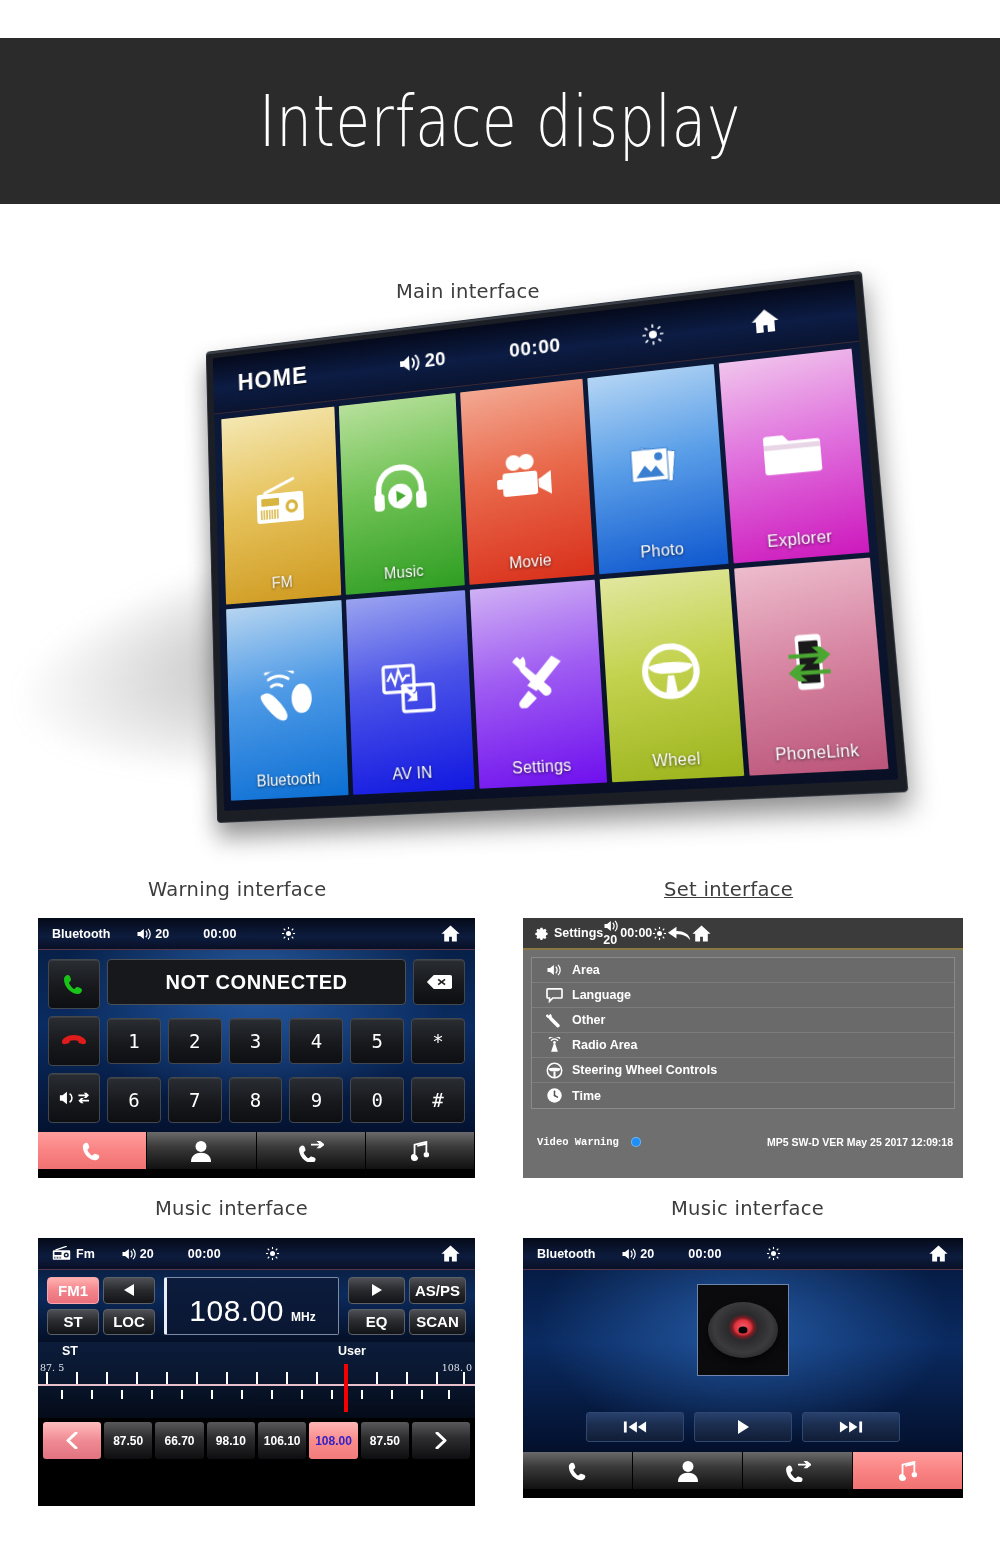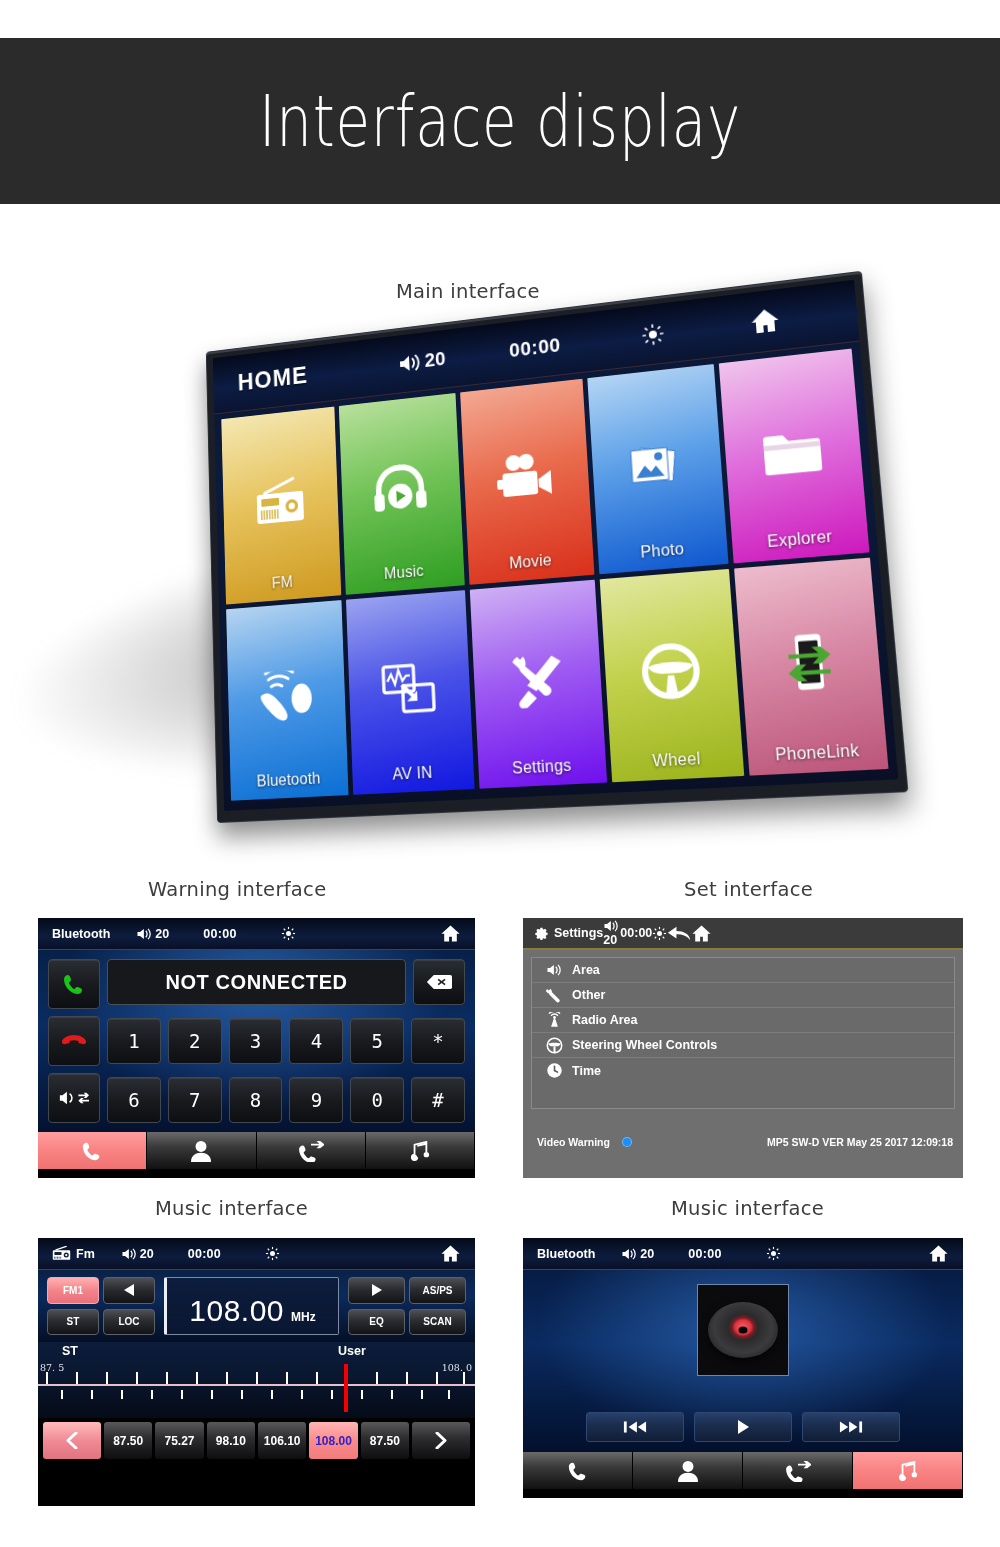--- a/index.html
+++ b/index.html
@@ -129,36 +129,36 @@
   .set-body { height:182px; background:#6f6f6f; padding:7px 8px 0 8px; }
   .set-list { background:#6a6a6a; border:1px solid #8a8a8a; height:152px; }
   .set-item {
     height:25px; display:flex; align-items:center; gap:9px; padding-left:14px;
     color:#fff; font-size:12.5px; font-weight:700;
     border-bottom:1px solid #7c7c7c;
   }
   .set-item:last-child { border-bottom:none; }
   .set-foot { height:20px; display:flex; align-items:center; justify-content:space-between;
               padding:0 10px 0 14px; color:#fff; font-size:10.5px; font-weight:700; background:#6f6f6f;}
-  .set-foot .vw { display:flex; align-items:center; gap:12px; }
+  .set-foot .vw { display:flex; align-items:center; gap:12px;font-family:Liberation Mono, monospace; }
   .dot-blue { width:10px; height:10px; border-radius:50%; background:#1f8ff5; display:inline-block;
               box-shadow:0 0 0 1px rgba(255,255,255,.35) inset;}
 
   
   .radio-top {
     height:72px; padding:7px 9px; display:grid; grid-template-columns:108px 1fr 118px; gap:9px;
     background: linear-gradient(180deg,#0a2146 0%,#0b2a5c 35%,#050f26 100%);
   }
   .rcol { display:grid; grid-template-rows:1fr 1fr; gap:5px;}
   .rpair { display:grid; grid-template-columns:1fr 1fr; gap:4px;}
   .rbtn {
     background: linear-gradient(180deg,#4e5055 0%, #2a2c30 45%, #111316 100%);
     border:1px solid #5c6067; border-radius:4px; color:#fff;
     display:flex; align-items:center; justify-content:center;
-    font-size:10px; font-weight:600;
+    font-size:15px; font-weight:600;
   }
   .rbtn.pink { background: linear-gradient(180deg,#ffb0b0 0%, #f4848c 50%, #e9707c 100%); border-color:#f9a6ad;}
   .freq-box {
     background: linear-gradient(180deg,#0c1c3c 0%, #0a1733 100%);
     border:1px solid #7d8aa3; border-left:3px solid #e9eef7; border-radius:2px;
     display:flex; align-items:baseline; justify-content:center; gap:7px; padding-top:16px;
   }
   .freq-box .fv { color:#fff; font-size:30px; font-weight:400; letter-spacing:.5px;}
   .freq-box .fu { color:#fff; font-size:12px; font-weight:600;}
   .radio-scale { height:76px; position:relative;
@@ -525,21 +525,21 @@
               <path d="M8 18a3 3 0 11-3-3V4l13-3v11" stroke="#fff" stroke-width="2" fill="none"></path>
               <circle cx="5" cy="18" r="3" fill="#fff"></circle>
               <circle cx="18" cy="15" r="3" fill="#fff"></circle>
               <path d="M8 4l10-2.4V4L8 6.4z" fill="#fff"></path>
             </svg>
         </span>
       </div>
     </div>
   </div>
 
-  <div class="caption" style="left:684px; top:878px;">Set interface</div>
+  <div class="caption" style="left:664px; top:878px;text-decoration:underline;">Set interface</div>
 
   <div class="panel" style="left:523px; top:918px; width:440px; height:260px; background:#6f6f6f;">
 
     <div class="set-bar">
       <div style="margin-left:10px; display:flex; align-items:center; gap:5px;">
         <span>
           <svg width="16" height="16" viewBox="0 0 20 20">
               <path d="M10 6.5a3.5 3.5 0 100 7 3.5 3.5 0 000-7zm8.3 4.8l-1.8-.5a6.7 6.7 0 00-.5-1.2l1-1.6-1.8-1.8-1.6 1a6.7 6.7 0 00-1.2-.5l-.5-1.8H9.3l-.5 1.8c-.4.1-.8.3-1.2.5l-1.6-1L4.2 8.2l1 1.6c-.2.4-.4.8-.5 1.2l-1.8.5v2.4l1.8.5c.1.4.3.8.5 1.2l-1 1.6 1.8 1.8 1.6-1c.4.2.8.4 1.2.5l.5 1.8h2.4l.5-1.8c.4-.1.8-.3 1.2-.5l1.6 1 1.8-1.8-1-1.6c.2-.4.4-.8.5-1.2l1.8-.5z" fill="#fff" transform="translate(0,-1.5)"></path>
             </svg>
         </span>
@@ -590,20 +590,28 @@
           <span>
             <svg width="17" height="14" viewBox="0 0 26 22">
                 <path d="M2 8h4l6-5v16l-6-5H2z" fill="#fff"></path>
                 <path d="M15 6a7 7 0 010 10" stroke="#fff" stroke-width="2" fill="none"></path>
                 <path d="M18.5 3a11 11 0 010 16" stroke="#fff" stroke-width="2" fill="none"></path>
               </svg>
           </span>
           <span>Area</span>
         </div>
 
+        <div class="set-item">
+          <span>
+            <svg width="17" height="15" viewBox="0 0 20 18">
+                <path d="M2 1h16a1 1 0 011 1v9a1 1 0 01-1 1H8l-4 4v-4H2a1 1 0 01-1-1V2a1 1 0 011-1z" fill="none" stroke="#fff" stroke-width="2"></path>
+              </svg>
+          </span>
+          <span>Language</span>
+        </div>
 
         <div class="set-item">
           <span>
             <svg width="17" height="15" viewBox="0 0 20 18">
                 <path d="M5 1a5 5 0 00-1 7l9 9a2.2 2.2 0 003-3L7 5a5 5 0 00-2-4z" fill="#fff"></path>
                 <path d="M1.5 1.5l3 3-2 2-3-3a5 5 0 012-2z" fill="#fff"></path>
               </svg>
           </span>
           <span>Other</span>
         </div>
@@ -798,21 +806,21 @@
 
     <div class="presets">
       <div class="pbtn arrowpink">
         <span>
           <svg width="15" height="17" viewBox="0 0 15 17">
               <path d="M11 1L3 8.5 11 16" stroke="#fff" stroke-width="3" fill="none" stroke-linecap="round" stroke-linejoin="round"></path>
             </svg>
         </span>
       </div>
       <div class="pbtn">87.50</div>
-      <div class="pbtn">75.27</div>
+      <div class="pbtn">66.70</div>
       <div class="pbtn">98.10</div>
       <div class="pbtn">106.10</div>
       <div class="pbtn sel">108.00</div>
       <div class="pbtn">87.50</div>
       <div class="pbtn">
         <span>
           <svg width="15" height="17" viewBox="0 0 15 17">
               <path d="M4 1l8 7.5L4 16" stroke="#fff" stroke-width="3" fill="none" stroke-linecap="round" stroke-linejoin="round"></path>
             </svg>
         </span>

